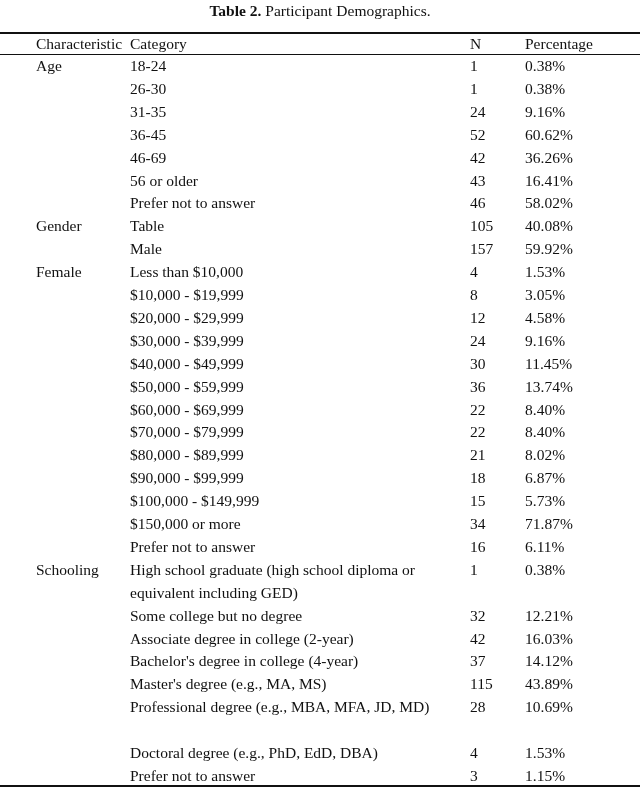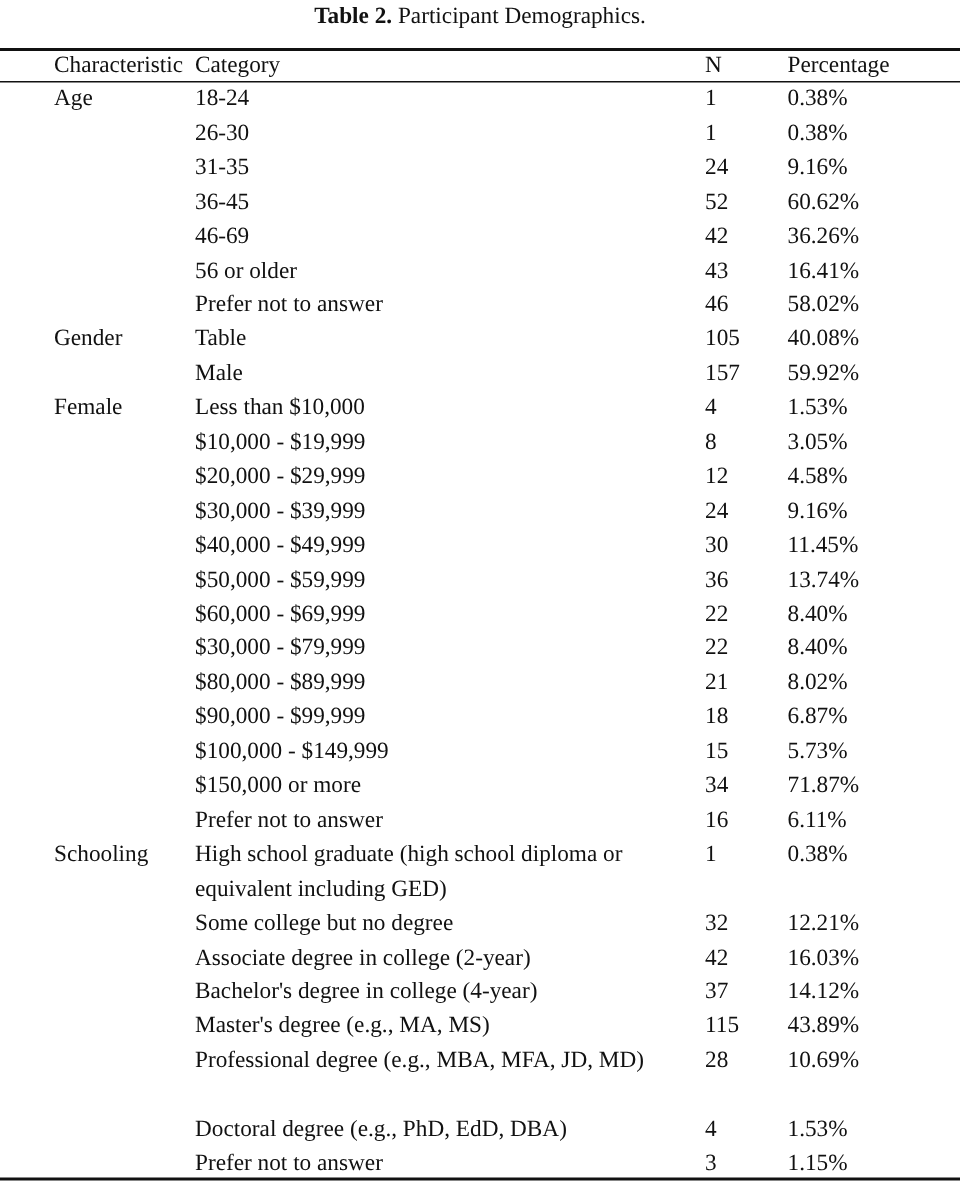--- a/index.html
+++ b/index.html
@@ -124,21 +124,21 @@
       <span class="c4">13.74%</span>
     </div>
     <div class="row" style="top: 398.5px;">
       <span class="c1"></span>
       <span class="c2">$60,000 - $69,999</span>
       <span class="c3">22</span>
       <span class="c4">8.40%</span>
     </div>
     <div class="row" style="top: 421.4px;">
       <span class="c1"></span>
-      <span class="c2">$30,000 - $79,999</span>
+      <span class="c2">$70,000 - $79,999</span>
       <span class="c3">22</span>
       <span class="c4">8.40%</span>
     </div>
     <div class="row" style="top: 444.3px;">
       <span class="c1"></span>
       <span class="c2">$80,000 - $89,999</span>
       <span class="c3">21</span>
       <span class="c4">8.02%</span>
     </div>
     <div class="row" style="top: 467.2px;">

